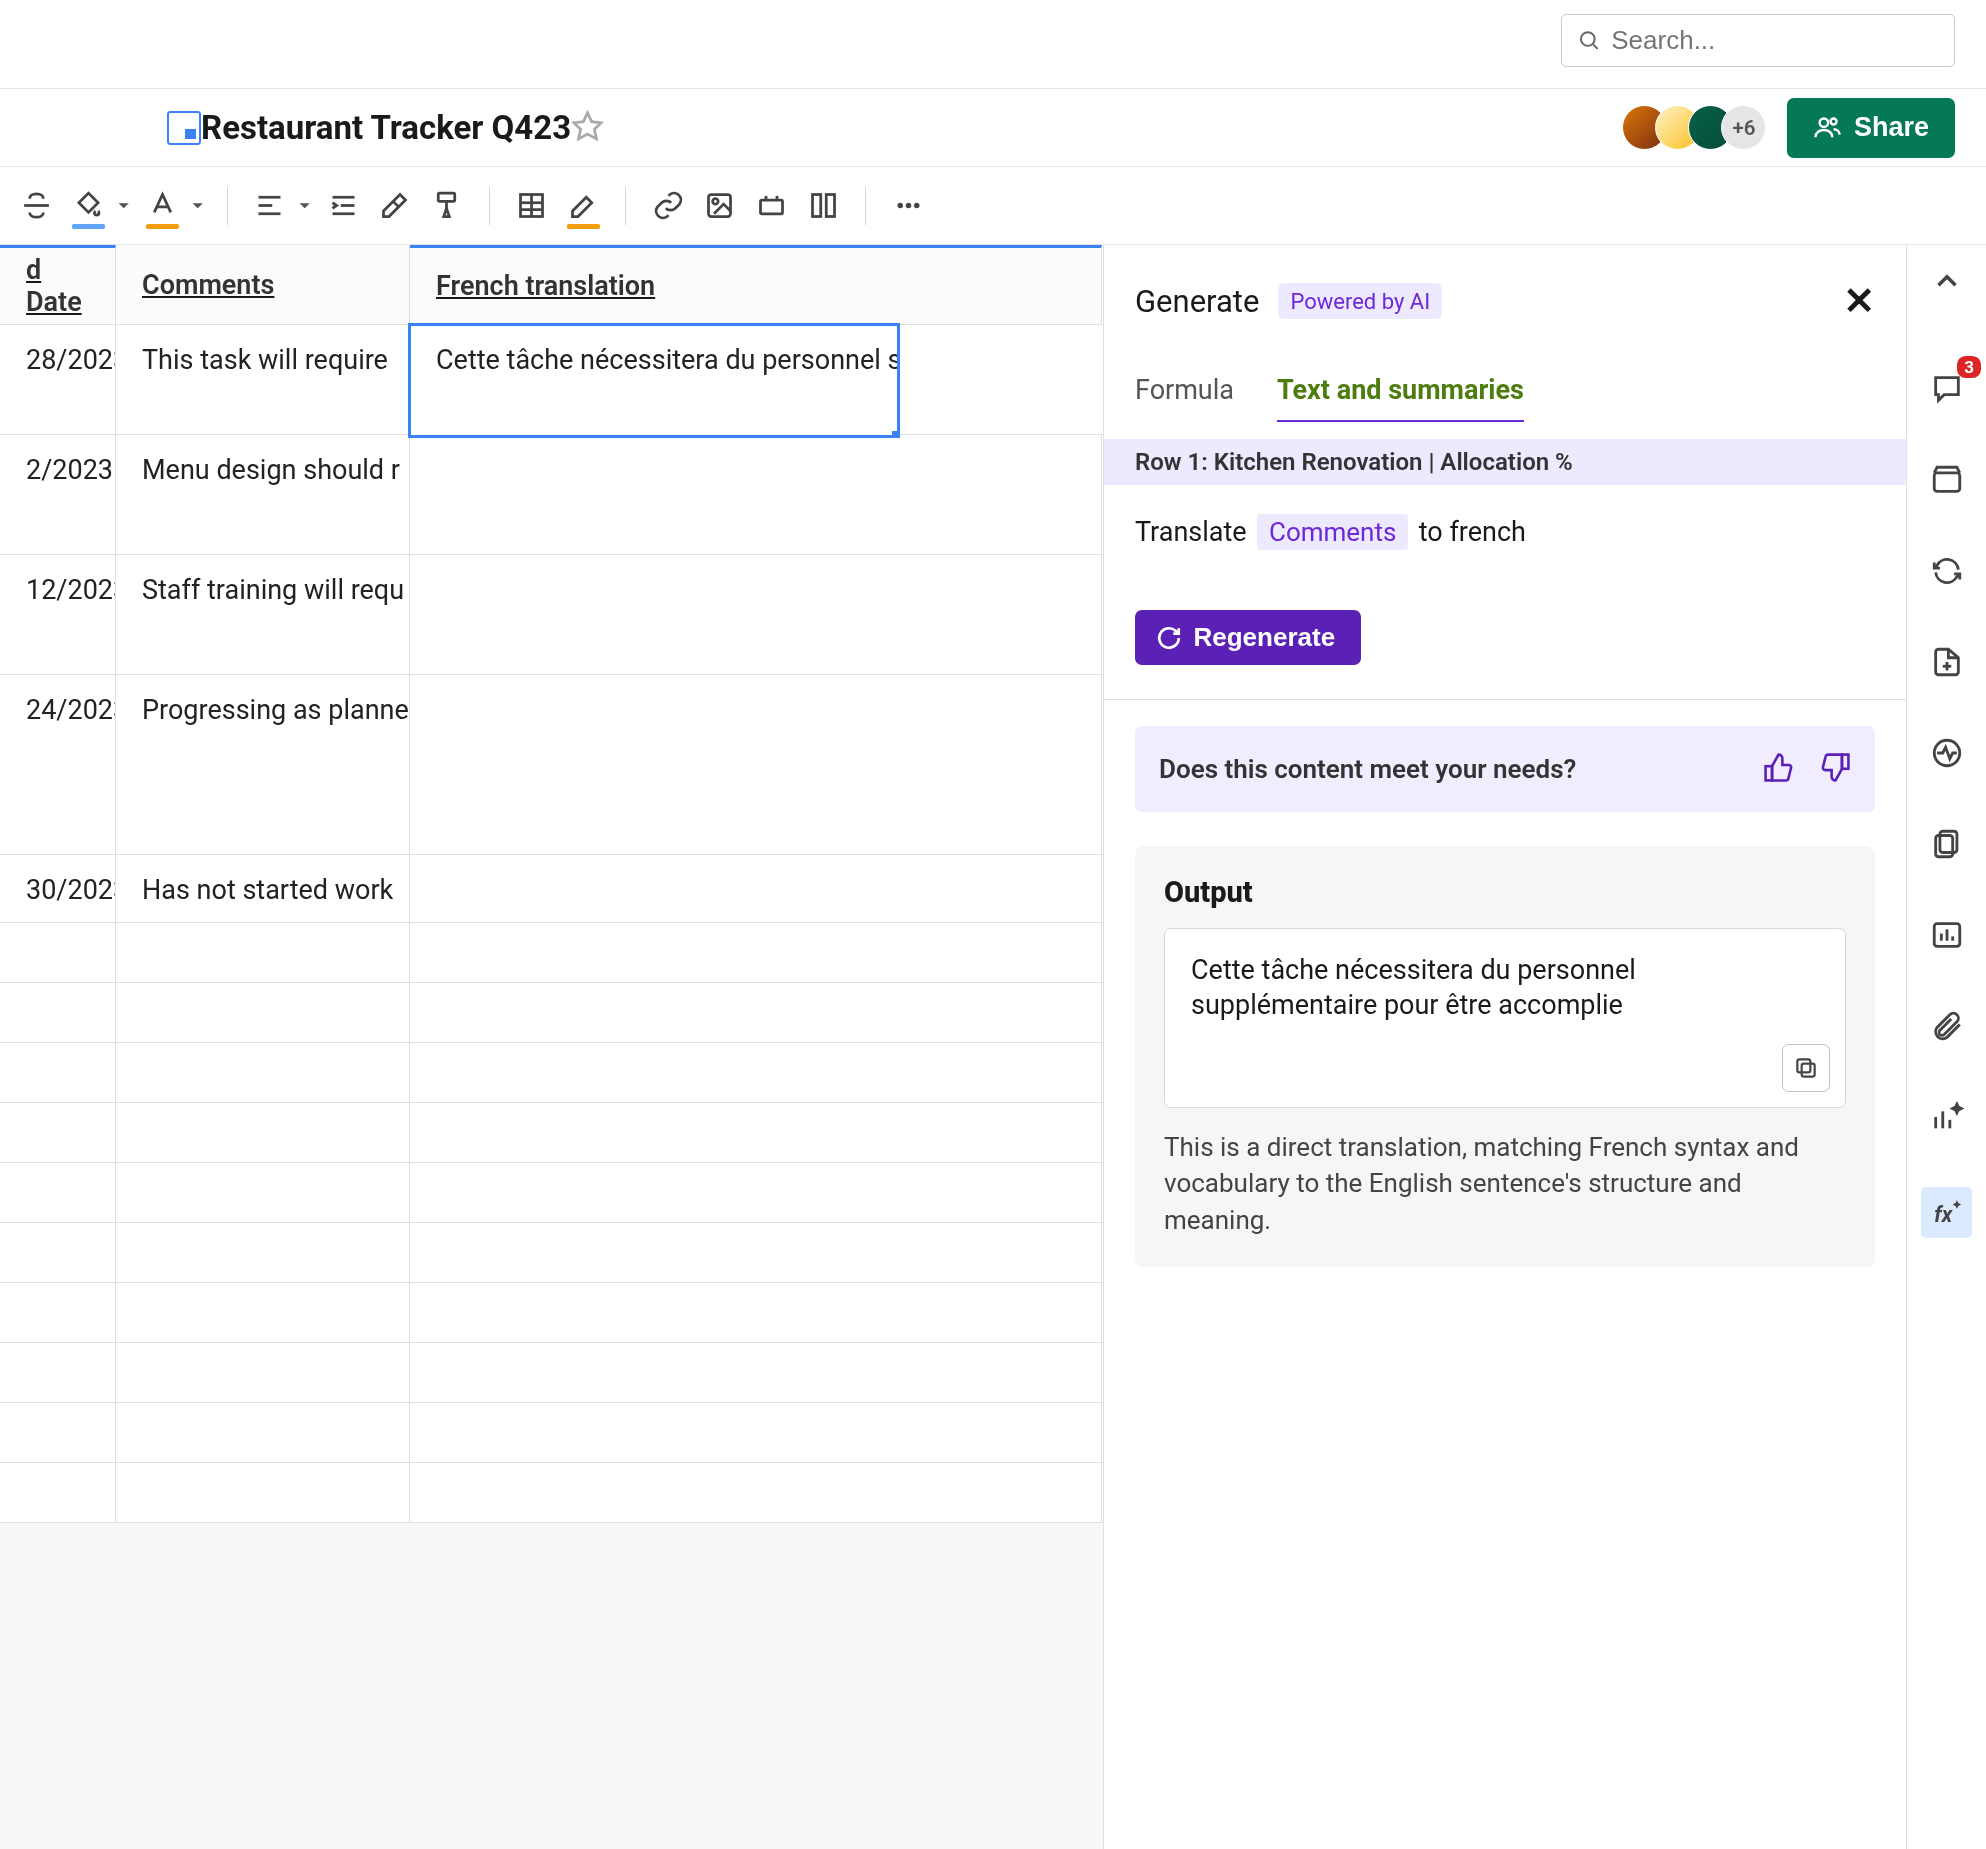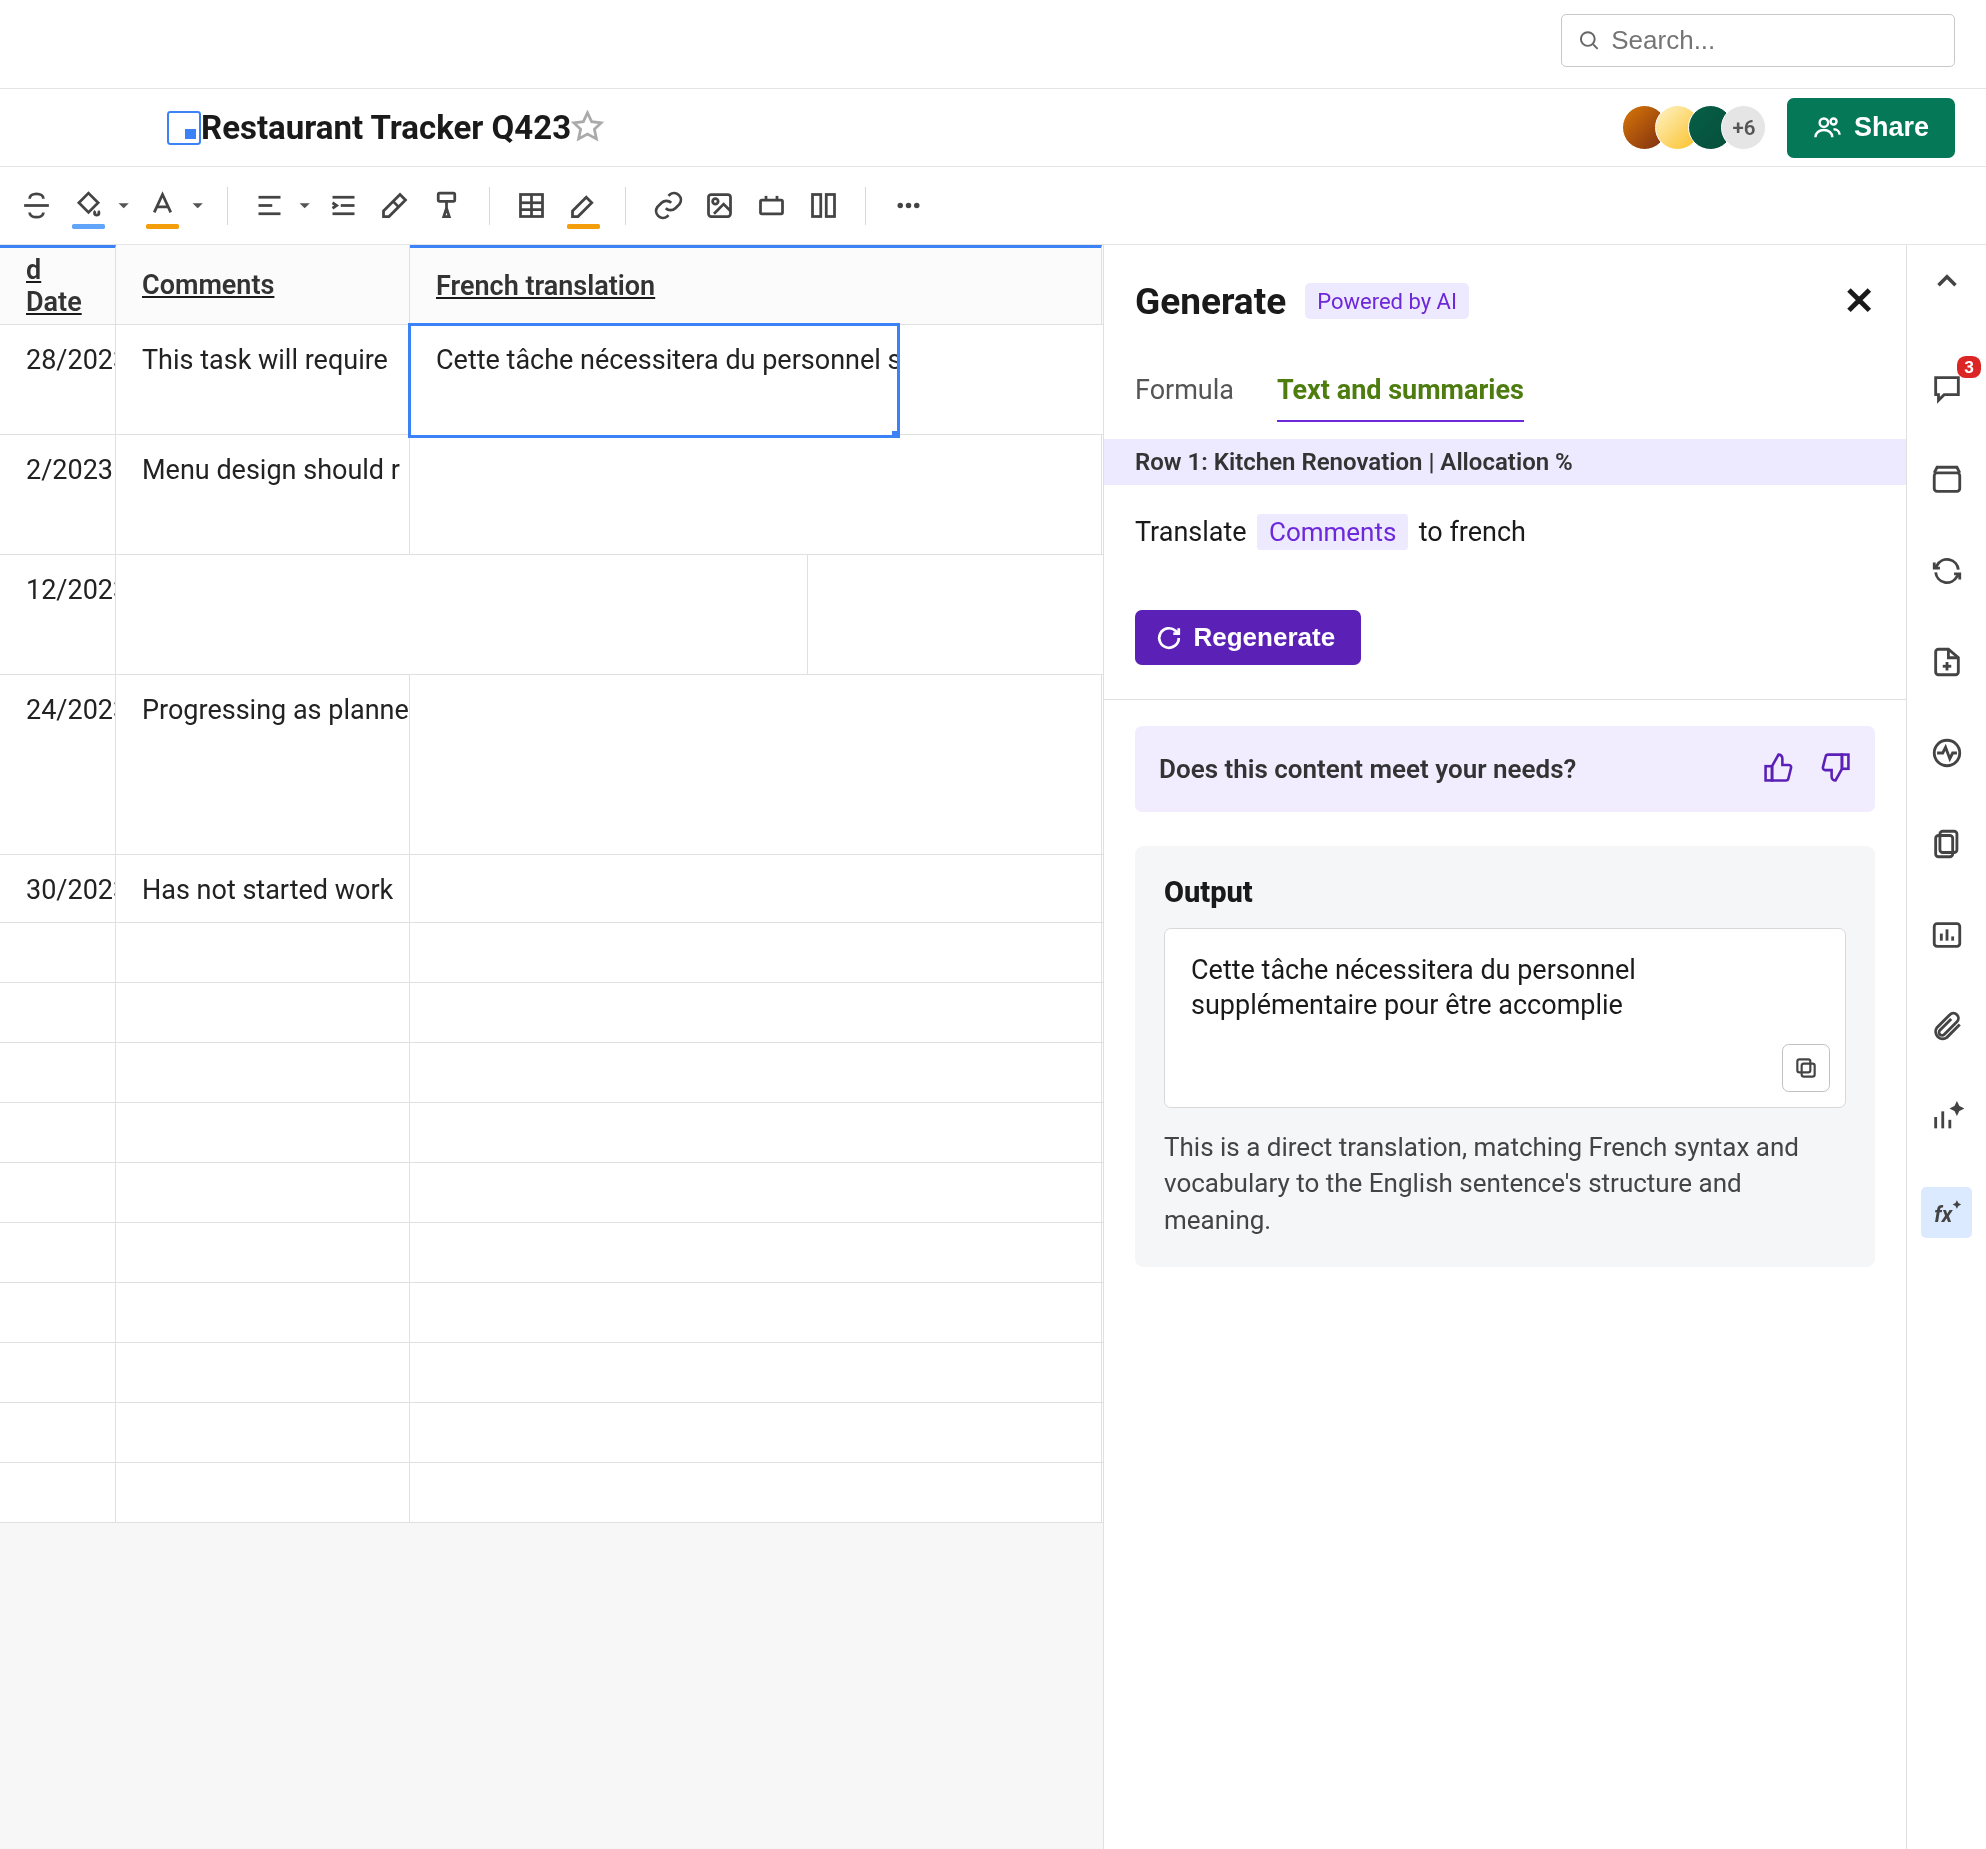--- a/index.html
+++ b/index.html
@@ -50,21 +50,21 @@
 .row.h2 { height: 120px; }
 .row.h3 { height: 120px; }
 .row.h4 { height: 180px; }
 .row.h5 { height: 68px; }
 .row.short { height: 60px; }
 .selected-cell { outline: 3.4px solid #3b82f6; outline-offset: -1.7px; background: #fff; position: relative; width: 488px; height: 111px; white-space: normal; }
 .selected-cell::after { content:''; position:absolute; right:-5.1px; bottom:-5.1px; width:10.3px; height:10.3px; background:#3b82f6; }
 
 .panel { flex: 1; border-left: 0.9px solid #e0e0e0; border-right: 0.9px solid #e0e0e0; padding: 34px 31px; display: flex; flex-direction: column; }
 .panel-head { display: flex; align-items: center; gap: 19px; }
-.panel-head h2 { font-size: 37px; font-weight: 700; }
+.panel-head h2 { font-size: 31px; font-weight: 400; }
 .ai-badge { background: #ede9fe; color: #6d28d9; font-size: 22px; padding: 5.1px 12px; border-radius: 5.1px; }
 .close-x { margin-left: auto; font-size: 38px; font-weight: 700; cursor: pointer; }
 .tabs { display: flex; gap: 43px; margin-top: 51px; }
 .tab { font-size: 27px; color: #555; padding-bottom: 13.7px; }
 .tab.active { color: #4d7c0f; font-weight: 700; border-bottom: 2.6px solid #6d28d9; }
 .row-ctx { background: #ede9fe; margin: 17px -31px 0 -31px; padding: 9px 31px; font-size: 24px; font-weight: 600; color: #333; }
 .prompt-bar { margin-top: 29px; font-size: 27px; display: flex; align-items: center; gap: 10.3px; }
 .prompt-chip { background: #ede9fe; color: #6d28d9; padding: 3.4px 12px; border-radius: 3.4px; font-size: 26px; }
 .regen-btn { margin-top: 60px; background: #5b21b6; color: #fff; border: none; border-radius: 6.8px; height: 55px; padding: 0 26px 0 20.5px; font-size: 26px; font-weight: 700; display: flex; align-items: center; gap: 12px; width: fit-content; }
 .regen-btn svg { width: 26px; height: 26px; stroke: #fff; }
@@ -252,20 +252,21 @@
       <div class="cell c2">This task will require </div>
       <div class="cell c3 selected-cell" style="white-space:nowrap">Cette tâche nécessitera du personnel supplémentaire pour être accomplie</div>
     </div>
     <div class="row h2">
       <div class="cell c1">2/2023</div>
       <div class="cell c2">Menu design should r</div>
       <div class="cell c3"></div>
     </div>
     <div class="row h3">
       <div class="cell c1">12/2023</div>
+      <div class="cell c2">Staff training will requ</div>
       <div class="cell c3"></div>
     </div>
     <div class="row h4">
       <div class="cell c1">24/2023</div>
       <div class="cell c2">Progressing as planne</div>
       <div class="cell c3"></div>
     </div>
     <div class="row h5">
       <div class="cell c1">30/2023</div>
       <div class="cell c2">Has not started work</div>

